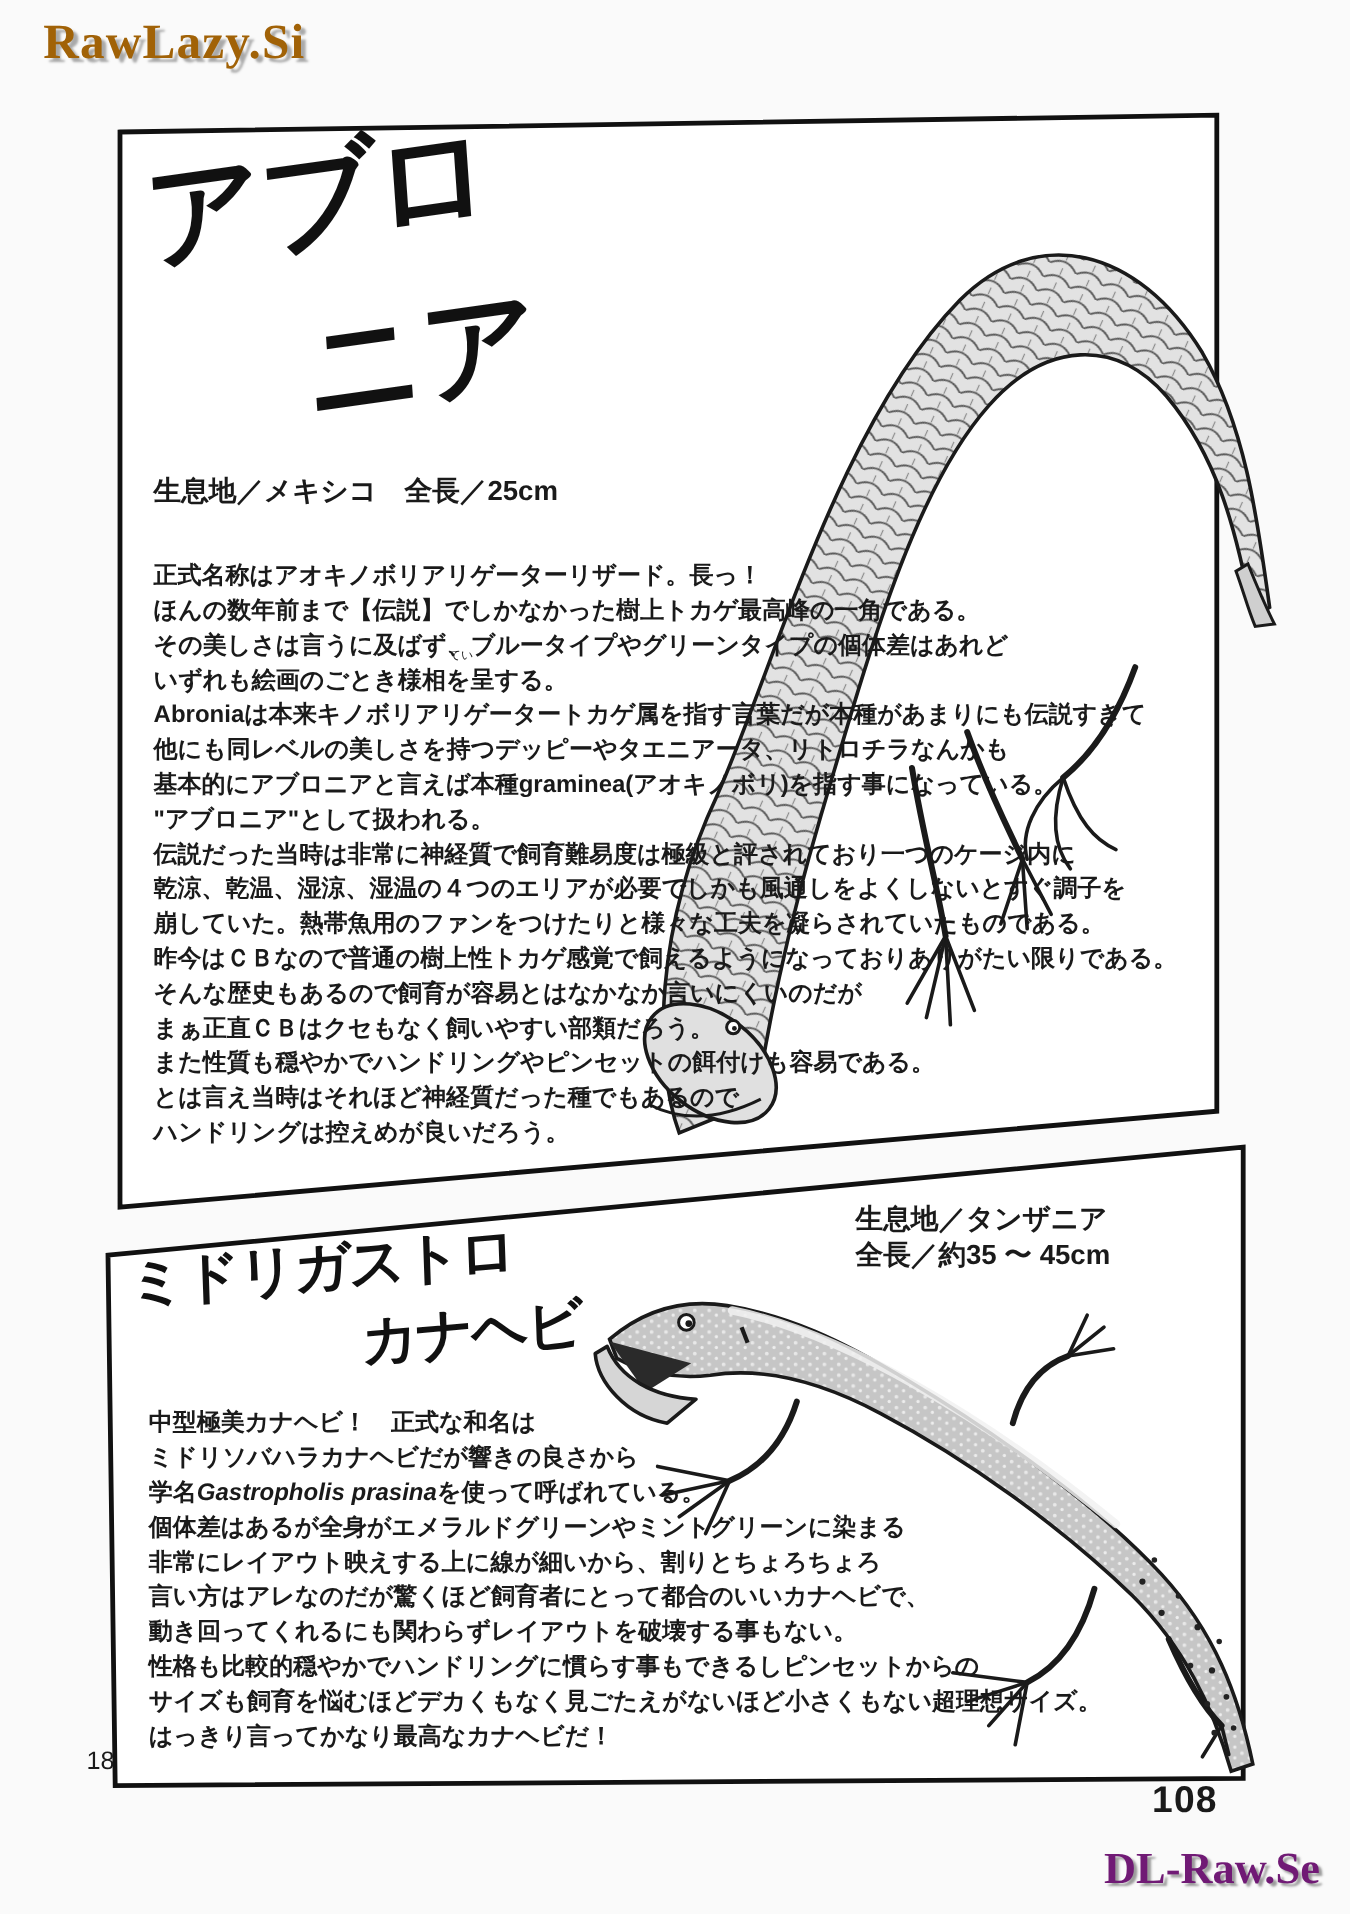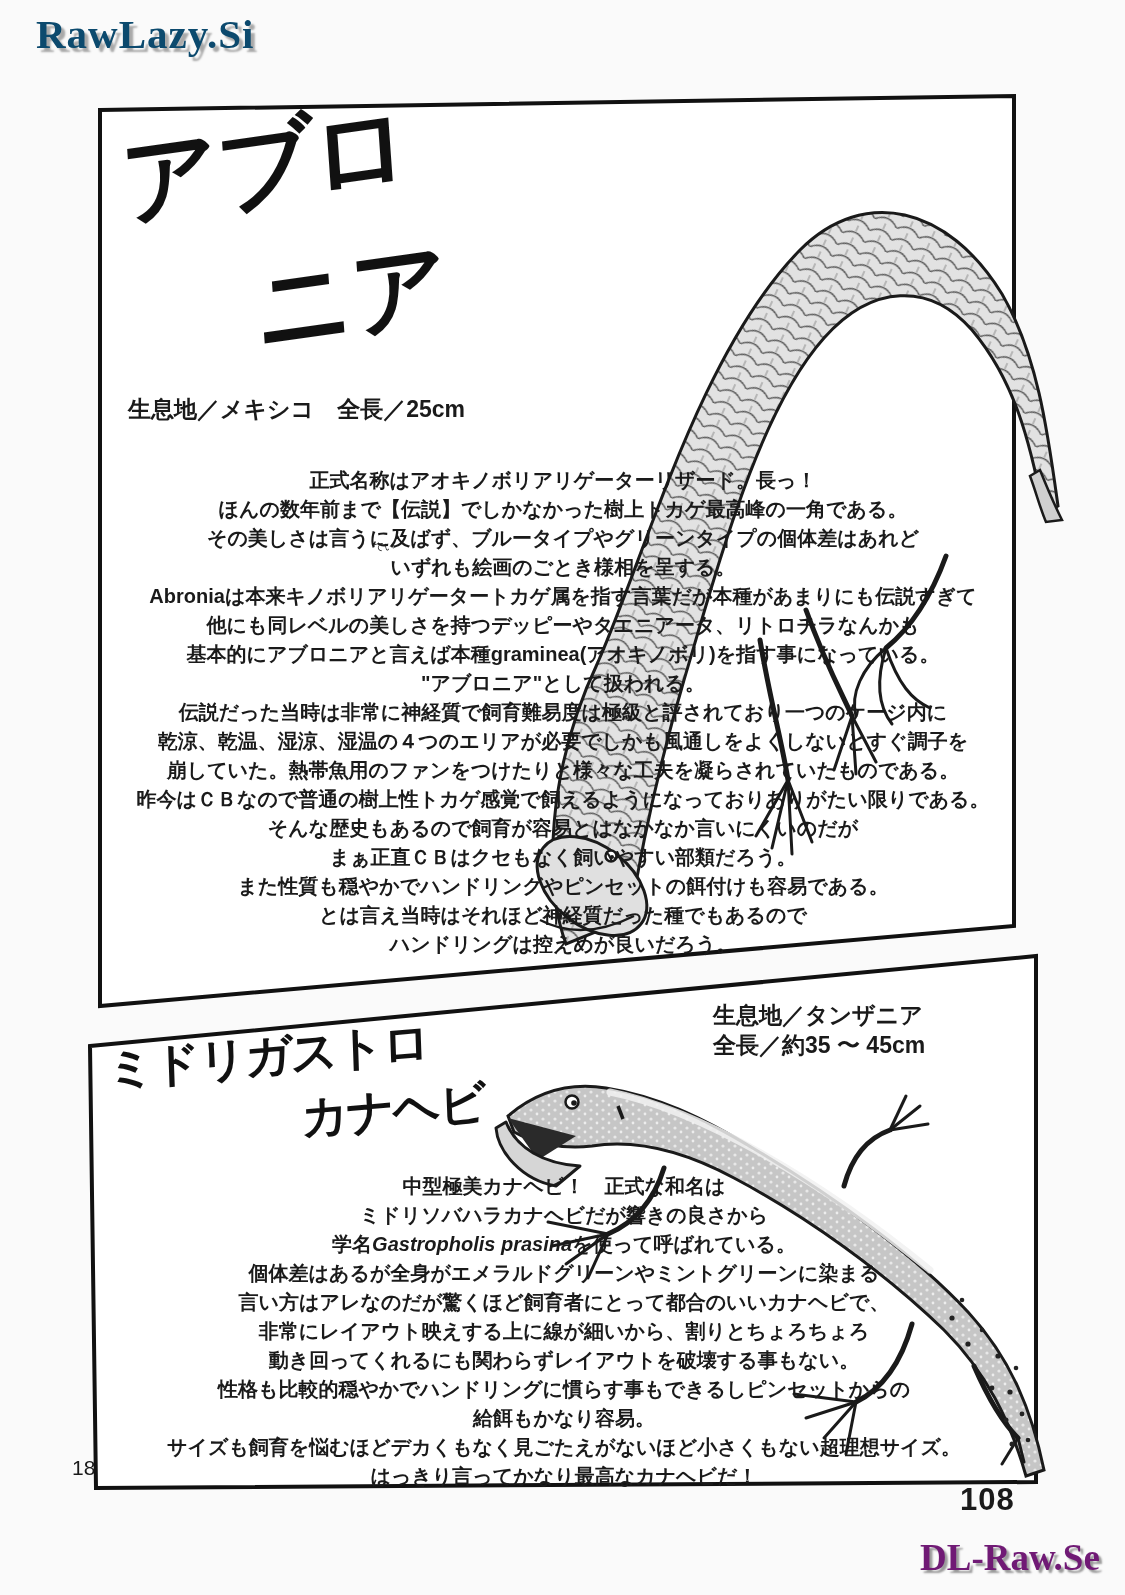--- a/index.html
+++ b/index.html
@@ -6,21 +6,21 @@
   body{
     width:1125px;height:1595px;position:relative;overflow:hidden;
     background:#fafafa;
     font-family:"Liberation Sans","DejaVu Sans",sans-serif;
     color:#1a1a1a;
   }
   .abs{position:absolute;}
   
   .wm-top{
     left:36px;top:10px;font-family:"Liberation Serif","DejaVu Serif",serif;
-    font-weight:700;font-size:41px;color:#0c4a6e;
+    font-weight:700;font-size:41px;color:#a16207;
     text-shadow:4px 4px 2px #a9a9a9;letter-spacing:1px;
   }
   .wm-bottom{
     left:920px;top:1536px;font-family:"Liberation Serif","DejaVu Serif",serif;
     font-weight:700;font-size:37px;color:#701a75;
     text-shadow:3px 3px 2px #9a9a9a;
   }
   
   .underlay{left:0;top:0;width:1125px;height:1595px;z-index:0;}
   .txt{z-index:3;}
@@ -32,21 +32,21 @@
   .t1a{left:118px;top:136px;font-size:96px;transform:rotate(-8deg) skewX(-4deg);}
   .t1b{left:252px;top:262px;font-size:96px;transform:rotate(-8deg) skewX(-4deg);}
   .t2a{left:106px;top:1046px;font-size:47px;transform:rotate(-5deg) skewX(-3deg);}
   .t2b{left:300px;top:1094px;font-size:47px;transform:rotate(-5deg) skewX(-3deg);}
   .habitat{font-size:23px;font-weight:700;white-space:nowrap;}
   .h1{left:128px;top:394px;}
   .h2{left:713px;top:1000px;line-height:30px;}
   .para{font-size:20px;font-weight:700;line-height:29px;}
   .p1{left:128px;top:466px;width:870px;position:absolute;}
   .p2{left:124px;top:1136px;width:880px;position:absolute;margin-top:36px;}
-  .tline{white-space:nowrap;text-align:center;}
+  .tline{white-space:nowrap;}
   .latin{font-style:italic;font-weight:700;}
   .furigana{
     position:absolute;left:246px;top:76px;font-size:10px;font-weight:400;
     letter-spacing:0;line-height:1;
   }
   .pnum18{left:72px;top:1456px;font-size:21px;font-weight:400;text-align:right;}
   .pnum108{left:960px;top:1482px;font-size:31px;font-weight:700;letter-spacing:1px;}
 </style>
 </head>
 <body>
@@ -205,25 +205,24 @@
 </div>
 
 <div class="abs txt para p2">
   <div>
       <div class="tline">中型極美カナヘビ！　正式な和名は</div>
       <div class="tline">ミドリソバハラカナヘビだが響きの良さから</div>
     </div>
   <div class="tline"><span>学名</span><span class="latin">Gastropholis prasina</span><span>を使って呼ばれている。</span></div>
   <div>
       <div class="tline">個体差はあるが全身がエメラルドグリーンやミントグリーンに染まる</div>
+      <div class="tline">非常にレイアウト映えする上に線が細いから、割りとちょろちょろ</div>
       <div class="tline">言い方はアレなのだが驚くほど飼育者にとって都合のいいカナヘビで、</div>
-      <div class="tline">非常にレイアウト映えする上に線が細いから、割りとちょろちょろ</div>
       <div class="tline">動き回ってくれるにも関わらずレイアウトを破壊する事もない。</div>
       <div class="tline">性格も比較的穏やかでハンドリングに慣らす事もできるしピンセットからの</div>
-      <div class="tline">給餌もかなり容易。</div>
       <div class="tline">サイズも飼育を悩むほどデカくもなく見ごたえがないほど小さくもない超理想サイズ。</div>
       <div class="tline">はっきり言ってかなり最高なカナヘビだ！</div>
     </div>
 </div>
 
 <div class="abs txt pnum18">18</div>
 <div class="abs txt pnum108">108</div>
 <div class="abs txt wm-bottom">DL-Raw.Se</div>
 
 </body></html>

